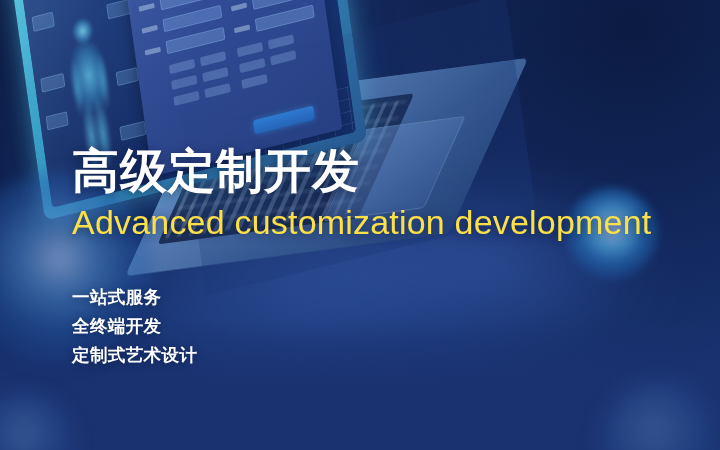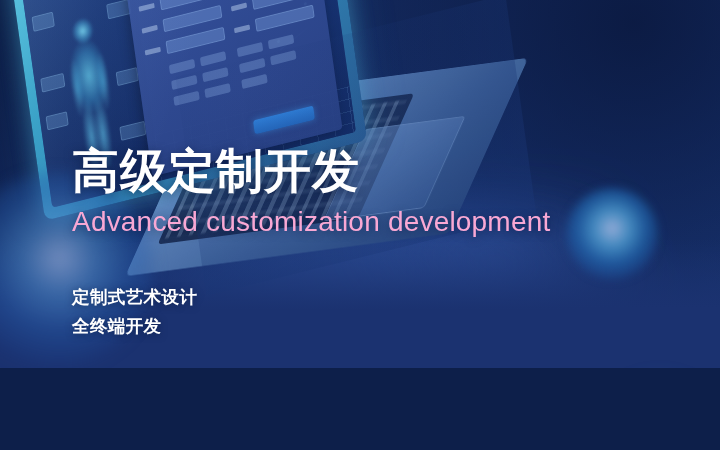--- a/index.html
+++ b/index.html
@@ -4,21 +4,21 @@
 <title>Advanced customization development banner</title>
 <style>
   html, body {
     margin: 0;
     padding: 0;
     background: #0d1f4a;
   }
   .banner {
     position: relative;
     width: 720px;
-    height: 368px;
+    height: 450px;
     overflow: hidden;
     font-family: "Liberation Sans", "DejaVu Sans", sans-serif;
     background: #12295e;
     user-select: none;
   }
 
   
   .bg-base {
     position: absolute;
     inset: 0;
@@ -318,25 +318,25 @@
     margin: 0;
     font-size: 47px;
     line-height: 58px;
     font-weight: 700;
     letter-spacing: 1px;
     color: #ffffff;
     text-shadow: 0 2px 10px rgba(8,20,52,0.55);
   }
   .subhead {
     margin: 2px 0 16px 0;
-    font-size: 28px;
+    font-size: 34px;
     line-height: 40px;
     font-weight: 300;
     letter-spacing: 0.2px;
-    color: #f9a8d4;
+    color: #fde047;
     text-shadow: 0 2px 9px rgba(8,20,52,0.5);
   }
   .features {
     position: absolute;
     left: 72px;
     top: 283px;
     margin: 0;
     padding: 0;
     list-style: none;
   }
@@ -433,17 +433,18 @@
   <div class="orb orb-right"></div>
   <div class="orb orb-bottom-left"></div>
   <div class="orb orb-bottom-right"></div>
 
   <div class="text-block">
     <h1 class="headline">高级定制开发</h1>
     <p class="subhead">Advanced customization development</p>
   </div>
 
   <ul class="features">
+    <li>一站式服务</li>
+    <li>全终端开发</li>
     <li>定制式艺术设计</li>
-    <li>全终端开发</li>
   </ul>
 
 </div>
 
 </body></html>

